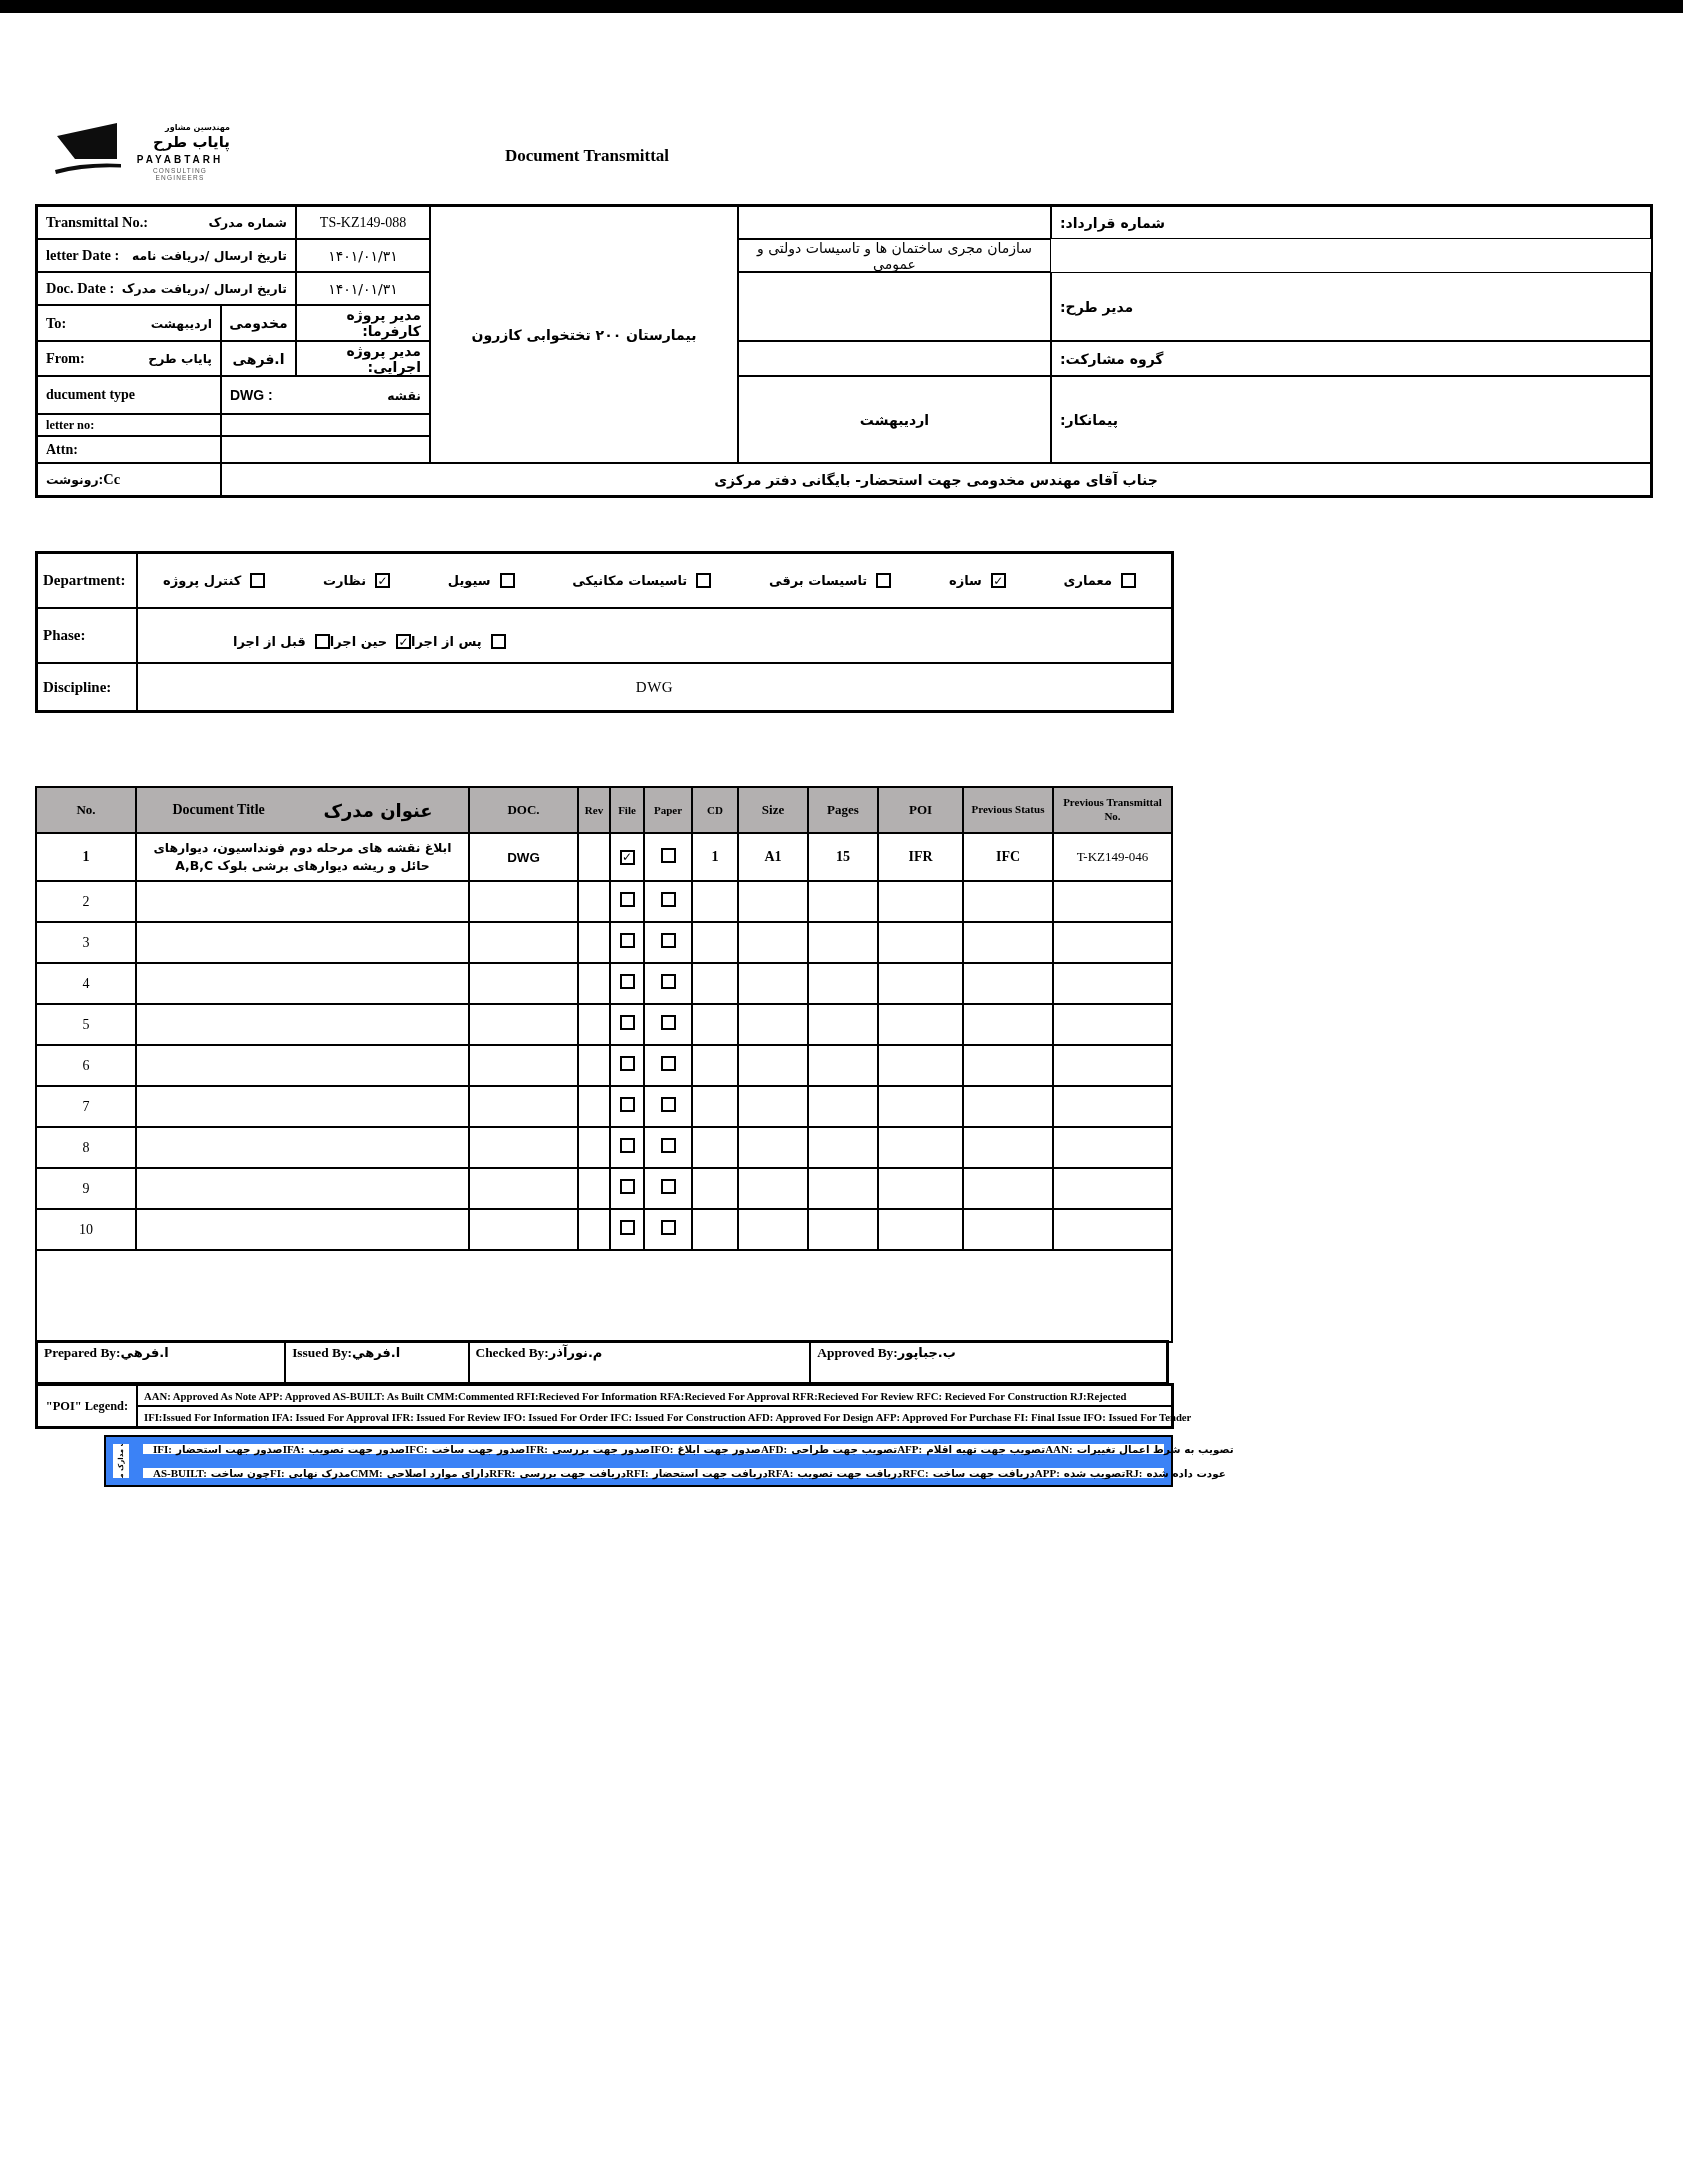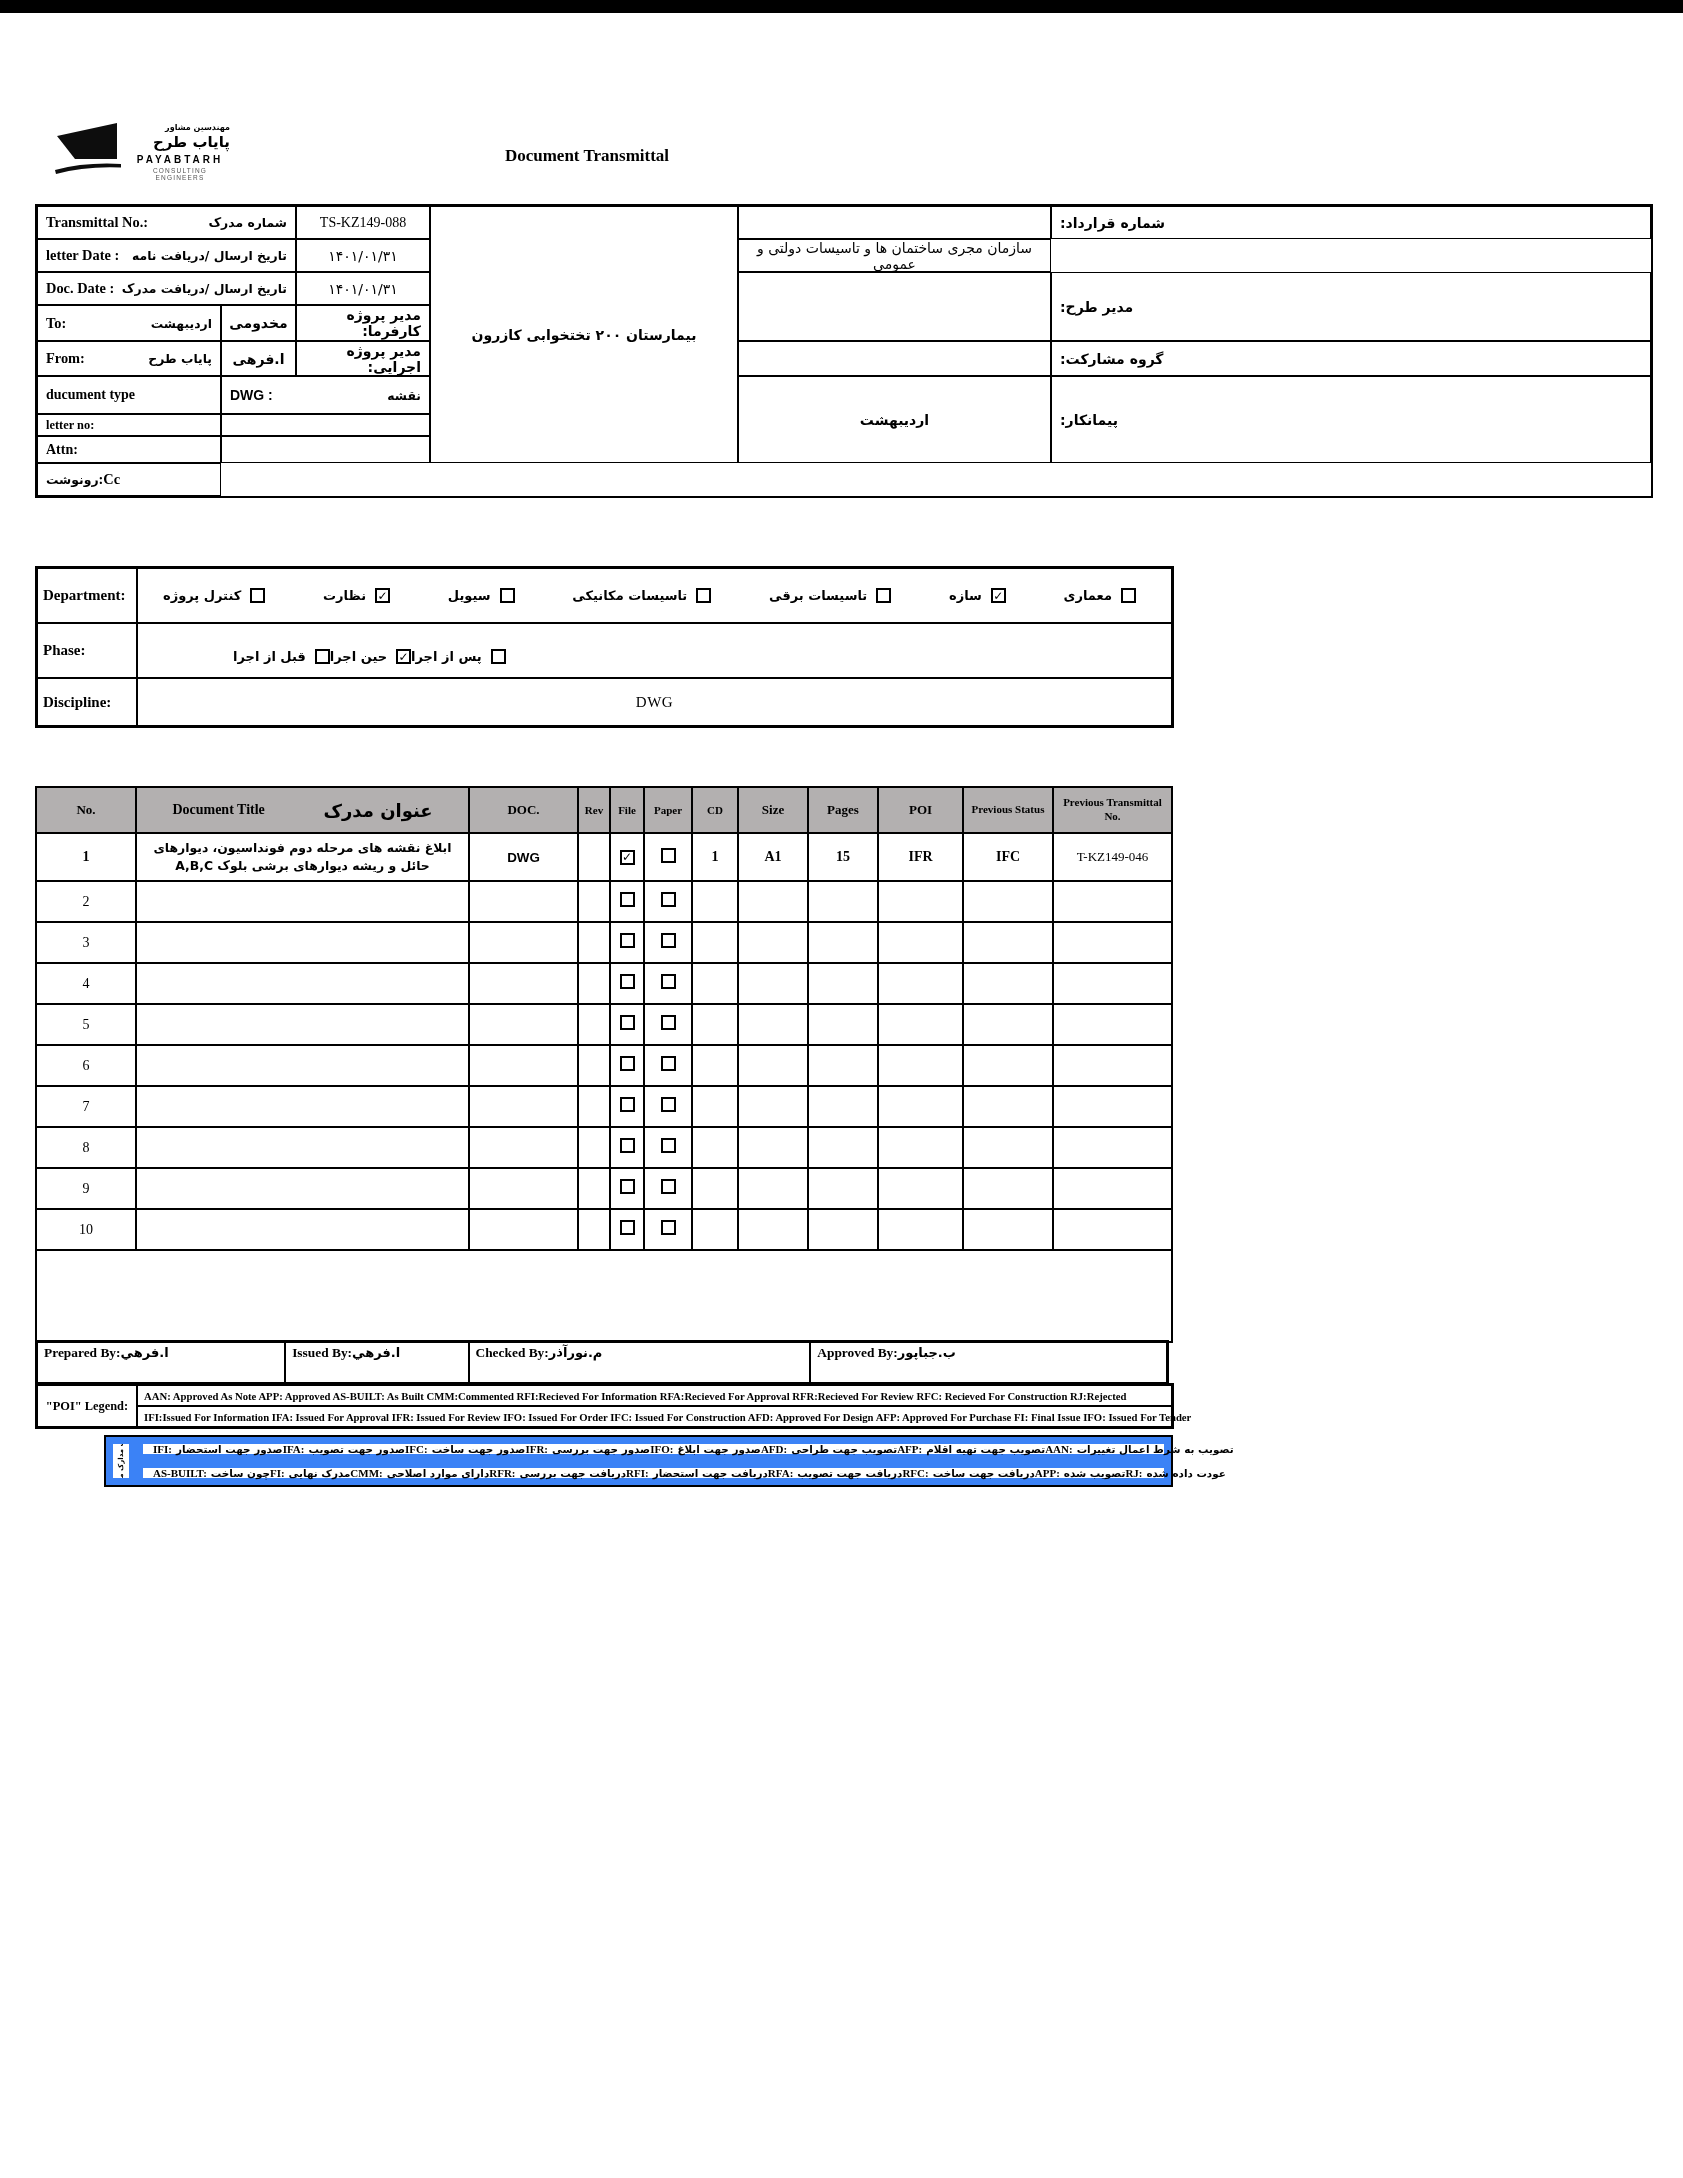--- a/index.html
+++ b/index.html
@@ -37,21 +37,21 @@
   .en-label { font-weight:bold; font-size:14.4px; white-space:nowrap; }
   .en-label-cell { font-weight:bold; font-size:14.4px; }
   .sm2 { font-size:12.4px !important; }
   .fa-label { font-weight:bold; font-size:12.4px; }
   .proj   { font-size:16px; font-weight:bold; }
   .client { font-size:11.4px; }
   .smv    { font-size:12.4px; }
   .dwg { font-family:"Liberation Sans", sans-serif; font-weight:bold; font-size:14px; }
 
   
-  #class-grid { position:absolute; left:35px; top:566px;
+  #class-grid { position:absolute; left:35px; top:551px;
     display:grid; grid-template-columns:100px 1035px; grid-template-rows:55px 55px 48px;
     border:2px solid #000; }
   #class-grid > div { border:1px solid #000; display:flex; align-items:center; background:#fff; }
   .sec-label { font-weight:bold; font-size:15px; padding-left:5px; }
   #dept-items  { justify-content:space-between; padding:0 35px 0 25px; }
   #phase-items { padding:12px 169px 0 95px; }
   .chk-item { display:flex; align-items:center; gap:9px; }
   .chk-item .lbl { font-size:13px; font-weight:bold; }
   .box { width:15px; height:15px; border:2px solid #000; display:inline-flex; align-items:center;
          justify-content:center; font-size:12px; font-weight:bold; line-height:1; background:#fff; flex:none;
@@ -179,20 +179,21 @@
 
   <div style="grid-area:7/1/8/2" class="en-label-cell sm2">letter no:</div>
   <div style="grid-area:7/2/8/4"></div>
   <div style="grid-area:8/1/9/2" class="en-label-cell">Attn:</div>
   <div style="grid-area:8/2/9/4"></div>
 
   <div style="grid-area:9/1/10/2">
     <span class="fa fa-label">رونوشت</span>
       <span class="en-label">:Cc</span>
   </div>
+  <div style="grid-area:9/2/10/7" class="center fa b">جناب آقای مهندس مخدومی جهت استحضار- بایگانی دفتر مرکزی</div>
 </div>
 
 <div id="class-grid">
   <div class="sec-label">Department:</div>
   <div id="dept-items">
       <div class="chk-item">
         <span class="fa lbl">کنترل پروژه</span>
         <span class="box"></span>
       </div>
       <div class="chk-item">

